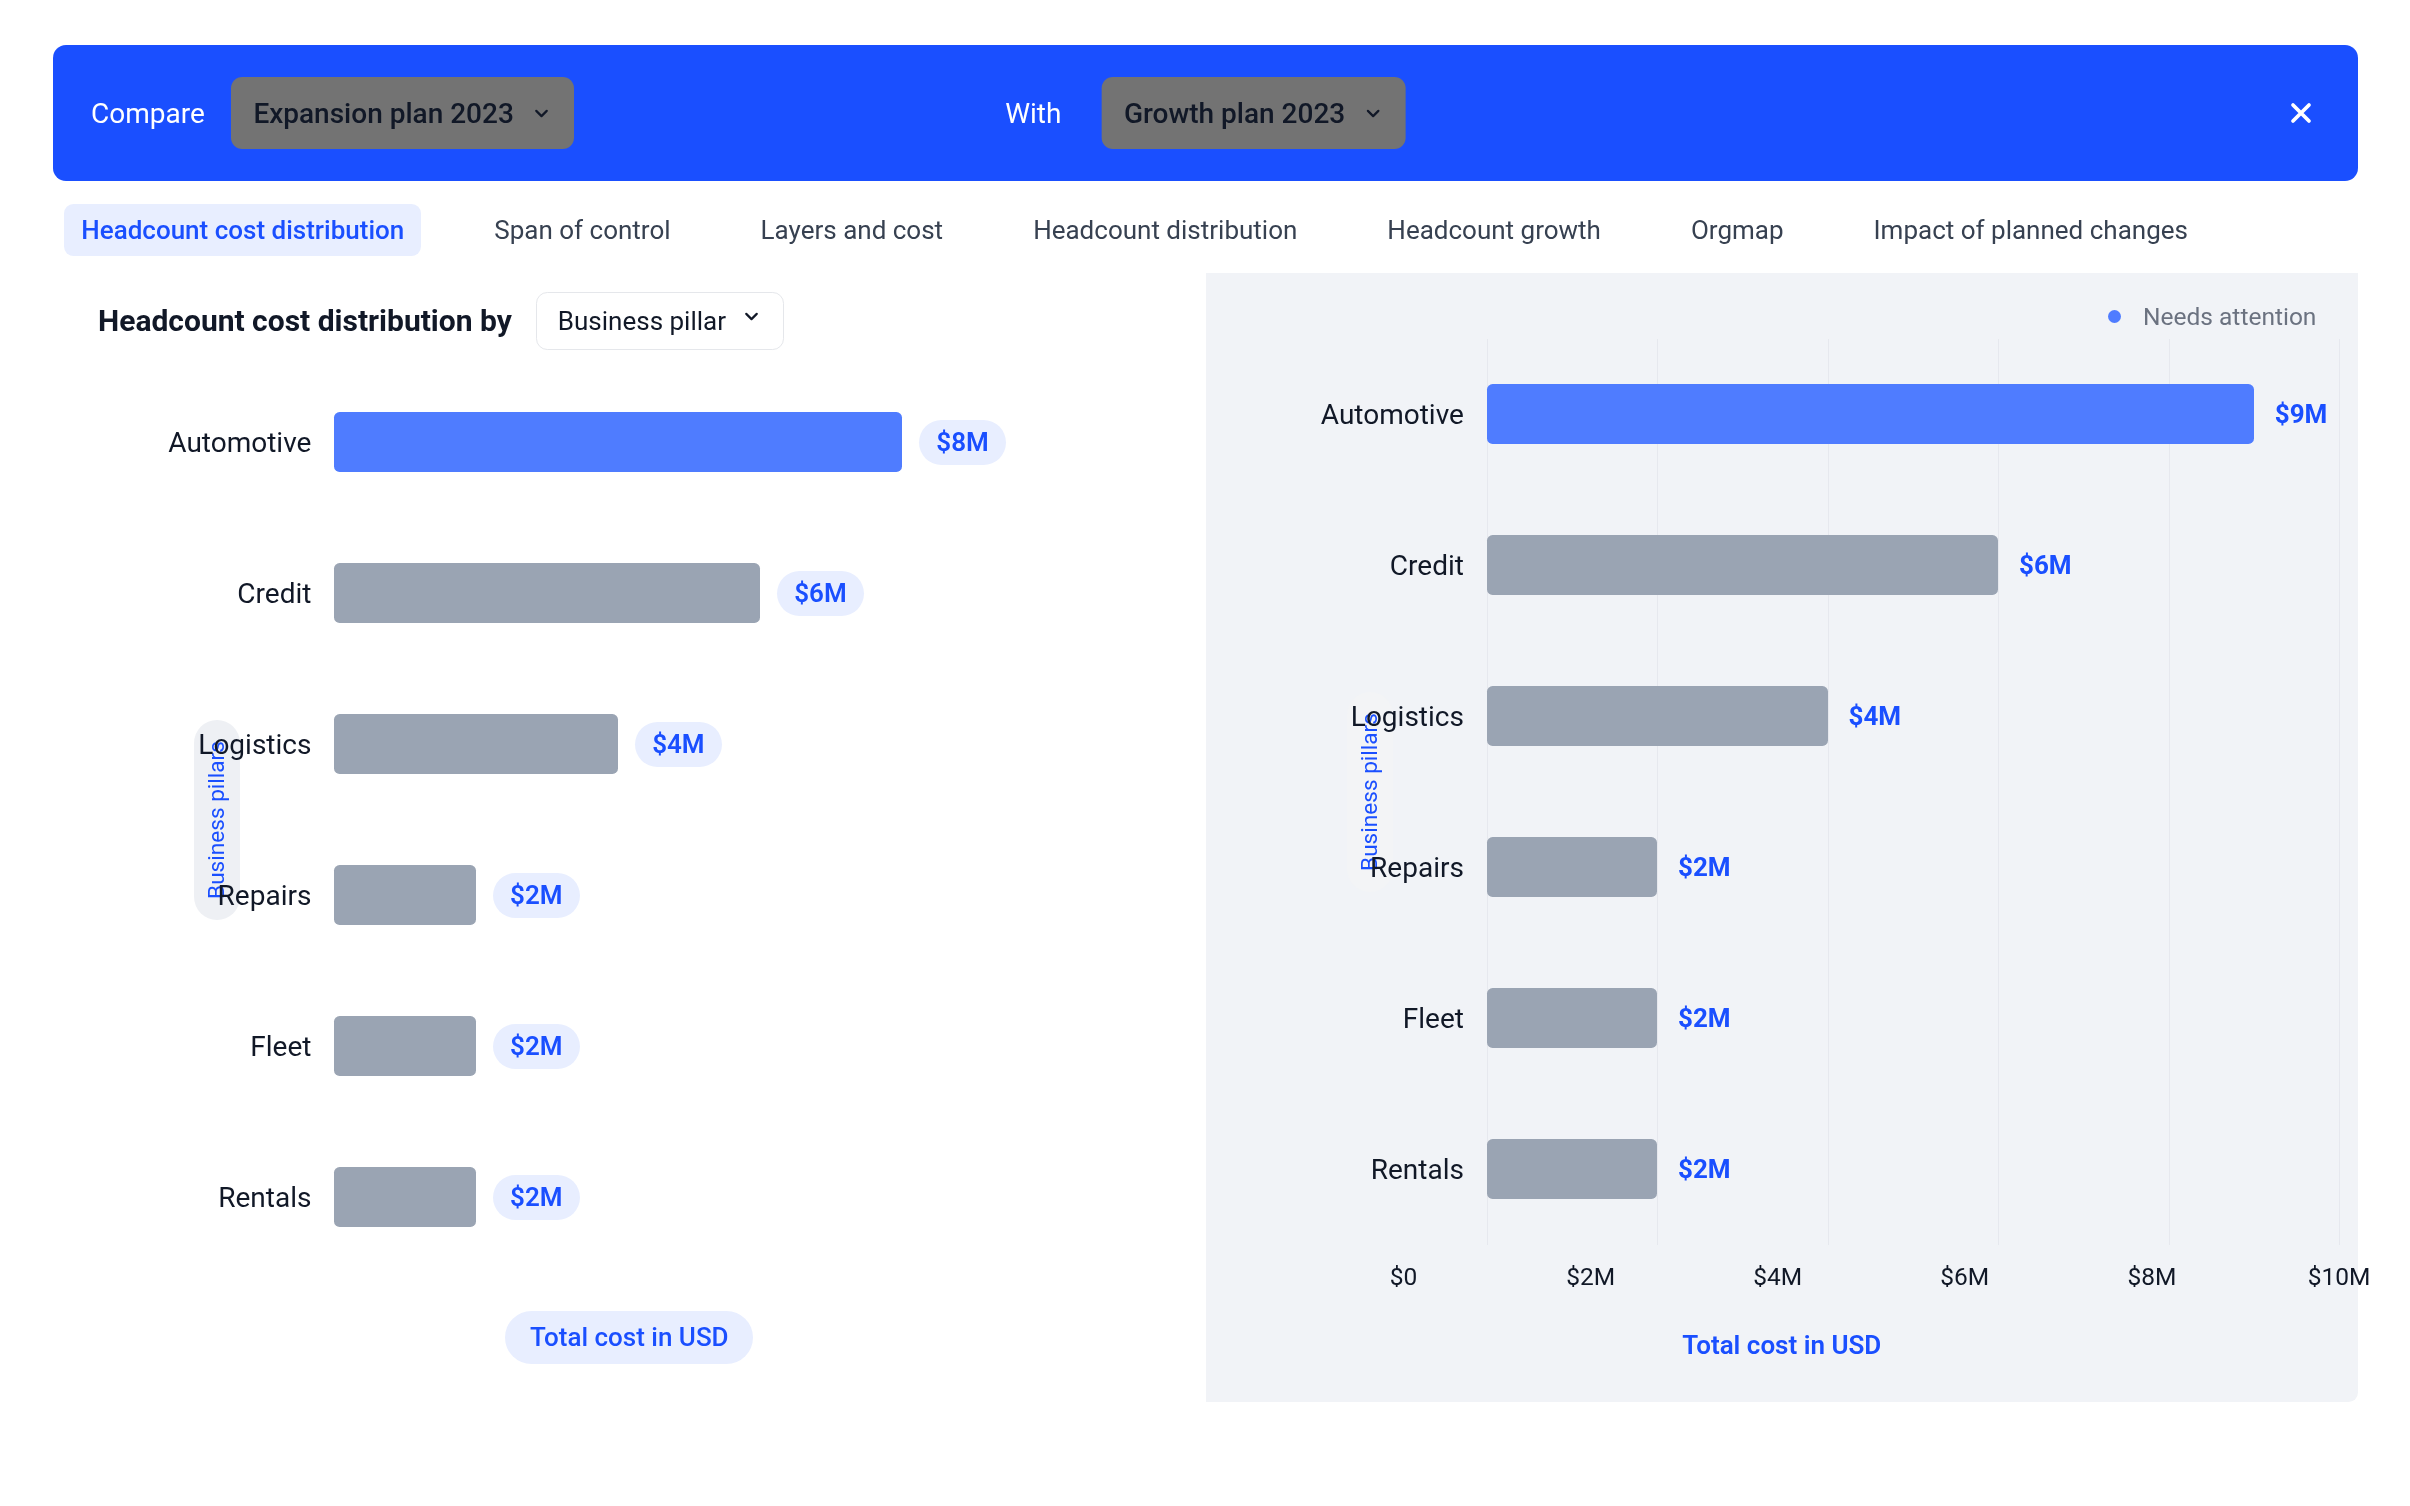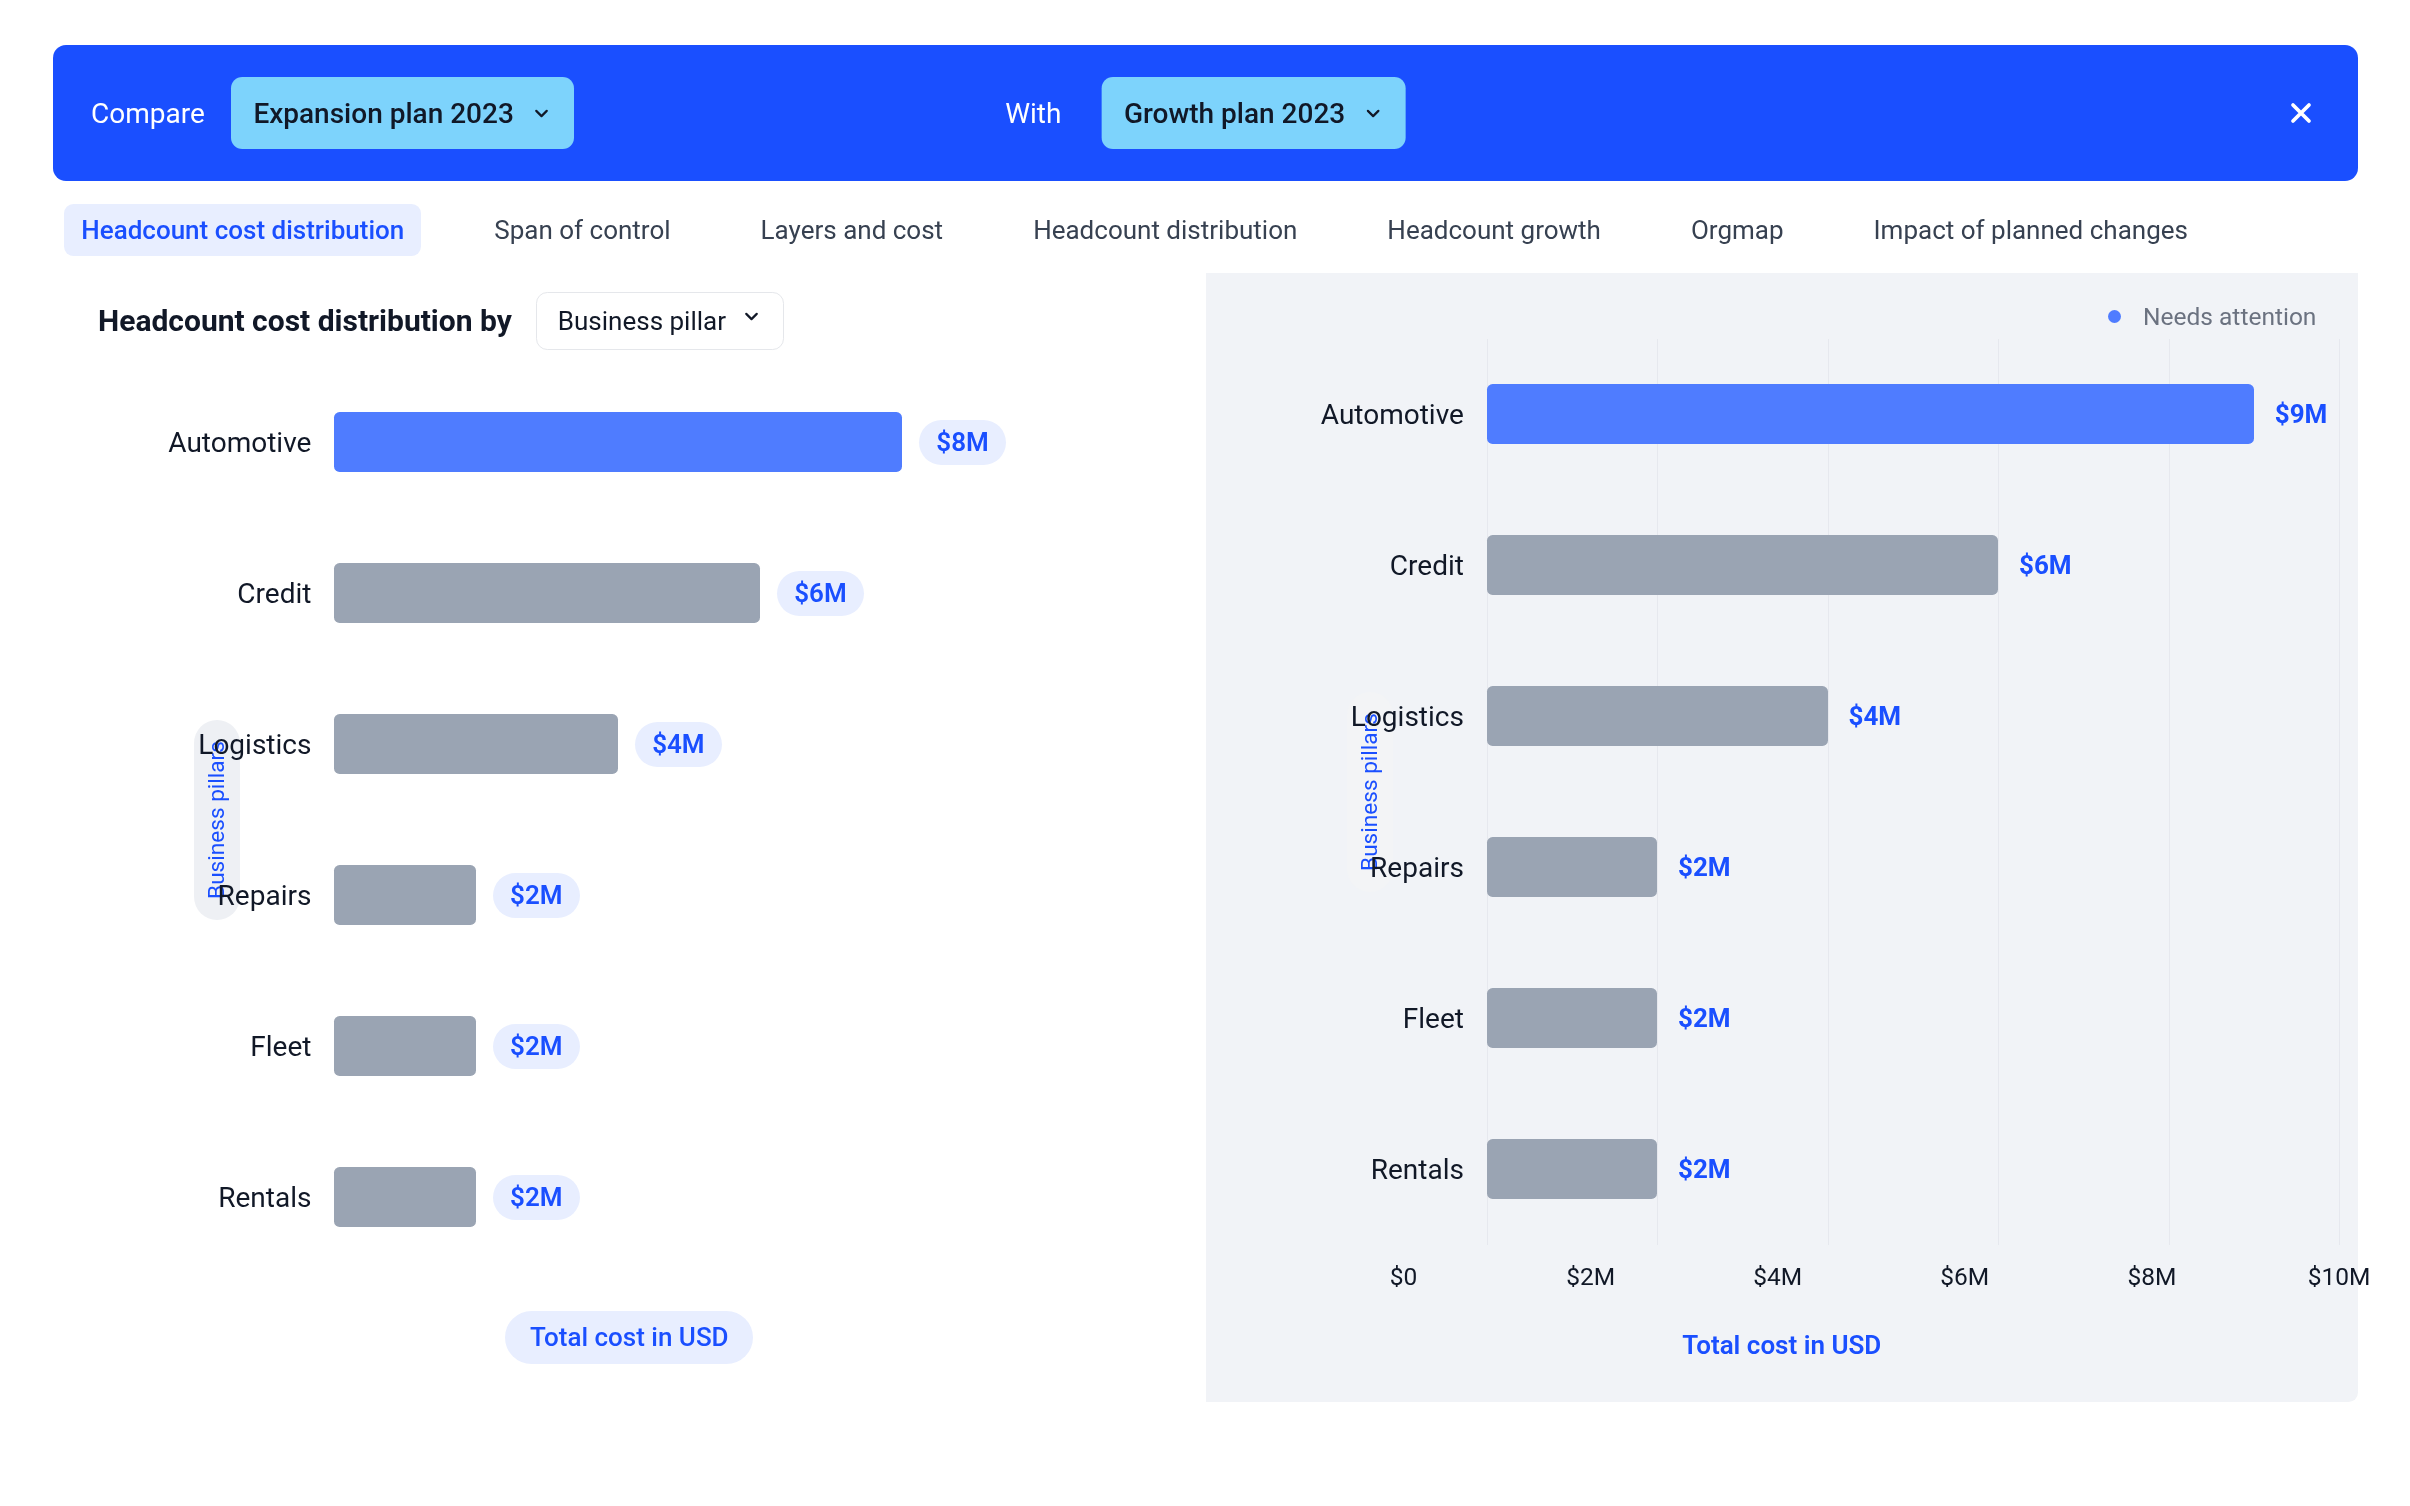--- a/index.html
+++ b/index.html
@@ -37,21 +37,21 @@
     align-items: center;
     padding: 0 38px;
     color: #fff;
     font-size: 28px;
     position: relative;
   }
   .compare-bar .group { display: flex; align-items: center; gap: 26px; }
   .compare-bar .spacer { flex: 1; }
   .compare-bar .with-group { position: absolute; left: 50%; transform: translateX(-50%); display: flex; align-items: center; gap: 40px; }
   .dd {
-    background: #7dd3fc;
+    background: #737373;
     color: var(--ink);
     border-radius: 11.3px;
     height: 72px;
     padding: 0 22.6px;
     display: inline-flex;
     align-items: center;
     gap: 17px;
     font-size: 28px;
     font-weight: 500;
     cursor: pointer;

